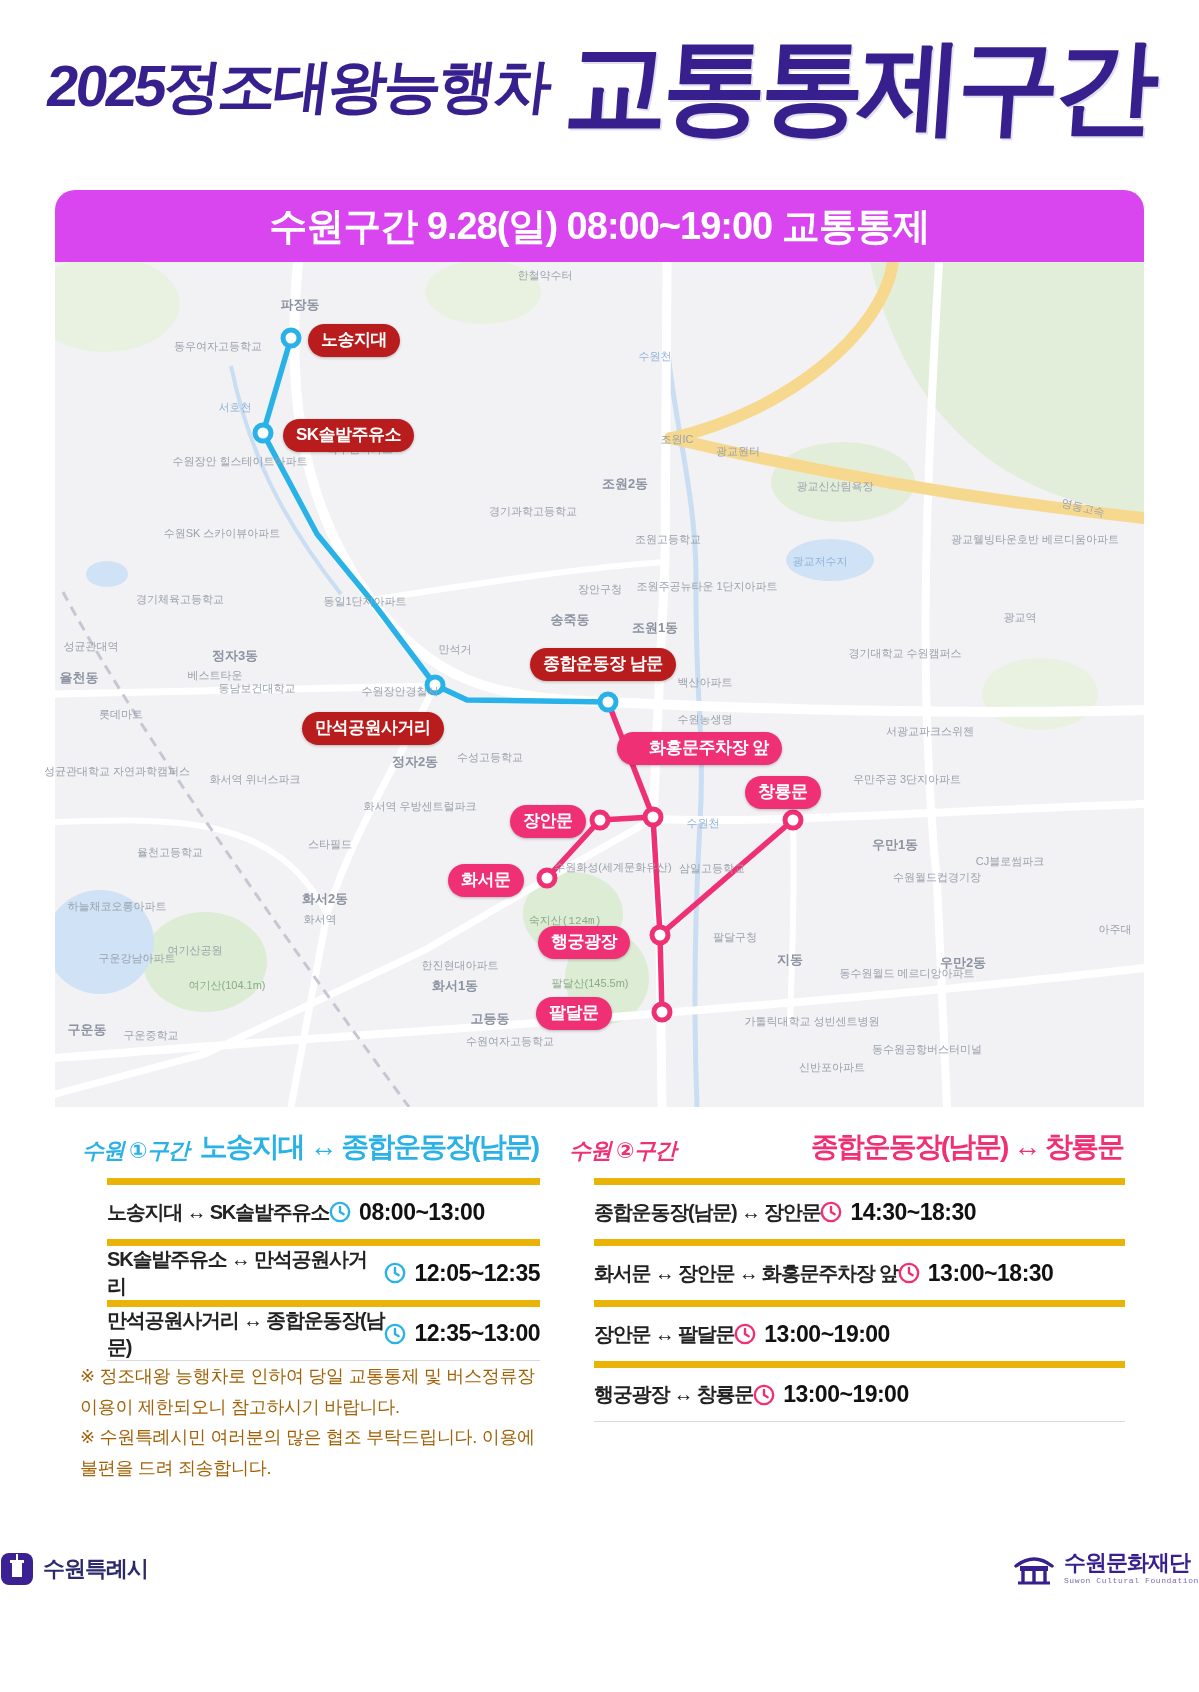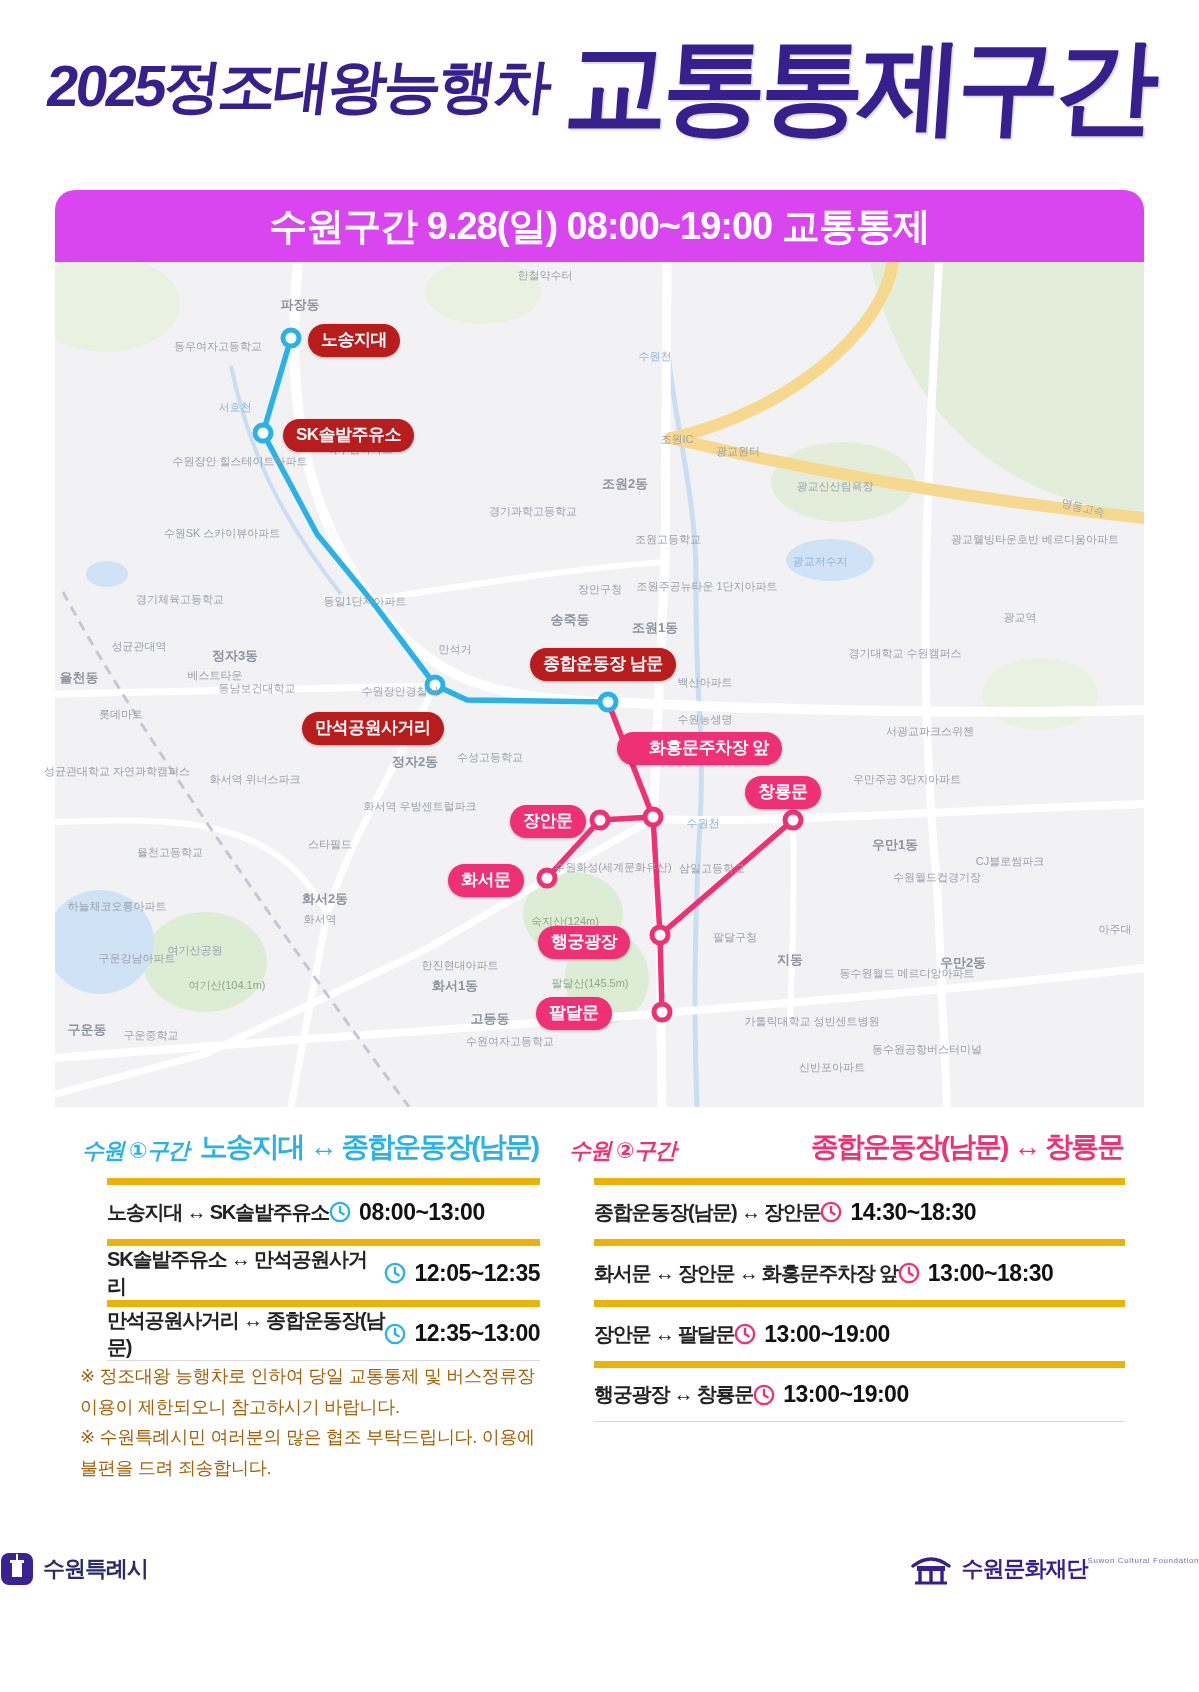--- a/index.html
+++ b/index.html
@@ -54,21 +54,21 @@
   .clock { display:block; }
   .clock.blue { color:#29b2e8; }
   .clock.pink { color:#f03074; }
   .notes { font-size:18px; color:#a16207; line-height:1.7; letter-spacing:-0.3px; }
 
   
   .foot { position:absolute; left:0; top:1550px; width:100%;
           display:flex; justify-content:space-between; align-items:center; gap:46px; }
   .logo { display:flex; align-items:center; gap:9px; }
   .logo-text { font-size:22px; font-weight:800; color:#2c2a6b; letter-spacing:-1px; }
-  .logo2-text { display:flex; flex-direction:row; line-height:1.1; }
+  .logo2-text { display:flex; flex-direction:column; line-height:1.1;font-family:Liberation Mono, monospace; }
   .logo2-text .logo-text { color:#371f8d; }
   .logo2-text small { font-size:8px; color:#7a6cb5; letter-spacing:.6px; }
 </style>
 </head>
 <body>
 
 <div class="poster">
 
   <div class="title-wrap">
     <span class="t1">2025정조대왕능행차</span>
@@ -154,21 +154,21 @@
         <div class="map-place" style="left: 613px; top: 278px; transform: translate(-50%, -50%);">조원고등학교</div>
         <div class="map-place" style="left: 1028px; top: 246px; transform: translate(-50%, -50%) rotate(14deg);">영동고속</div>
         <div class="map-place" style="left: 125px; top: 338px; transform: translate(-50%, -50%);">경기체육고등학교</div>
         <div class="map-place" style="left: 545px; top: 328px; transform: translate(-50%, -50%);">장안구청</div>
         <div class="map-place" style="left: 652px; top: 325px; transform: translate(-50%, -50%);">조원주공뉴타운 1단지아파트</div>
         <div class="map-place" style="left: 310px; top: 340px; transform: translate(-50%, -50%);">동일1단지아파트</div>
         <div class="map-place d" style="left: 515px; top: 358px; transform: translate(-50%, -50%);">송죽동</div>
         <div class="map-place d" style="left: 600px; top: 366px; transform: translate(-50%, -50%);">조원1동</div>
         <div class="map-place" style="left: 965px; top: 356px; transform: translate(-50%, -50%);">광교역</div>
         <div class="map-place" style="left: 850px; top: 392px; transform: translate(-50%, -50%);">경기대학교 수원캠퍼스</div>
-        <div class="map-place" style="left: 36px; top: 385px; transform: translate(-50%, -50%); margin-left: 48px;">성균관대역</div>
+        <div class="map-place" style="left: 36px; top: 385px; transform: translate(-50%, -50%);">성균관대역</div>
         <div class="map-place d" style="left: 180px; top: 394px; transform: translate(-50%, -50%);">정자3동</div>
         <div class="map-place" style="left: 160px; top: 414px; transform: translate(-50%, -50%);">베스트타운</div>
         <div class="map-place" style="left: 202px; top: 427px; transform: translate(-50%, -50%);">동남보건대학교</div>
         <div class="map-place" style="left: 400px; top: 388px; transform: translate(-50%, -50%);">만석거</div>
         <div class="map-place" style="left: 345px; top: 430px; transform: translate(-50%, -50%);">수원장안경찰서</div>
         <div class="map-place d" style="left: 24px; top: 416px; transform: translate(-50%, -50%);">율천동</div>
         <div class="map-place" style="left: 66px; top: 453px; transform: translate(-50%, -50%);">롯데마트</div>
         <div class="map-place" style="left: 650px; top: 421px; transform: translate(-50%, -50%);">백산아파트</div>
         <div class="map-place" style="left: 650px; top: 458px; transform: translate(-50%, -50%);">수원농생명</div>
         <div class="map-place" style="left: 875px; top: 470px; transform: translate(-50%, -50%);">서광교파크스위첸</div>
@@ -182,21 +182,21 @@
         <div class="map-place" style="left: 365px; top: 545px; transform: translate(-50%, -50%);">화서역 우방센트럴파크</div>
         <div class="map-place" style="left: 275px; top: 583px; transform: translate(-50%, -50%);">스타필드</div>
         <div class="map-place" style="left: 115px; top: 591px; transform: translate(-50%, -50%);">율천고등학교</div>
         <div class="map-place" style="left: 558px; top: 606px; transform: translate(-50%, -50%);">수원화성(세계문화유산)</div>
         <div class="map-place" style="left: 657px; top: 607px; transform: translate(-50%, -50%);">삼일고등학교</div>
         <div class="map-place" style="left: 955px; top: 600px; transform: translate(-50%, -50%);">CJ블로썸파크</div>
         <div class="map-place" style="left: 882px; top: 616px; transform: translate(-50%, -50%);">수원월드컵경기장</div>
         <div class="map-place" style="left: 62px; top: 645px; transform: translate(-50%, -50%);">하늘채코오롱아파트</div>
         <div class="map-place d" style="left: 270px; top: 637px; transform: translate(-50%, -50%);">화서2동</div>
         <div class="map-place" style="left: 265px; top: 658px; transform: translate(-50%, -50%);">화서역</div>
-        <div class="map-place g" style="left: 510px; top: 660px; transform: translate(-50%, -50%);">숙지산(124m)</div>
+        <div class="map-place g" style="left: 510px; top: 660px; transform: translate(-50%, -50%); font-family: Liberation Mono, monospace;">숙지산(124m)</div>
         <div class="map-place" style="left: 82px; top: 697px; transform: translate(-50%, -50%);">구운강남아파트</div>
         <div class="map-place" style="left: 140px; top: 689px; transform: translate(-50%, -50%);">여기산공원</div>
         <div class="map-place g" style="left: 172px; top: 724px; transform: translate(-50%, -50%);">여기산(104.1m)</div>
         <div class="map-place" style="left: 405px; top: 704px; transform: translate(-50%, -50%);">한진현대아파트</div>
         <div class="map-place d" style="left: 400px; top: 724px; transform: translate(-50%, -50%);">화서1동</div>
         <div class="map-place" style="left: 680px; top: 676px; transform: translate(-50%, -50%);">팔달구청</div>
         <div class="map-place" style="left: 852px; top: 712px; transform: translate(-50%, -50%);">동수원월드 메르디앙아파트</div>
         <div class="map-place d" style="left: 908px; top: 701px; transform: translate(-50%, -50%);">우만2동</div>
         <div class="map-place" style="left: 1060px; top: 668px; transform: translate(-50%, -50%);">아주대</div>
         <div class="map-place g" style="left: 535px; top: 722px; transform: translate(-50%, -50%);">팔달산(145.5m)</div>

